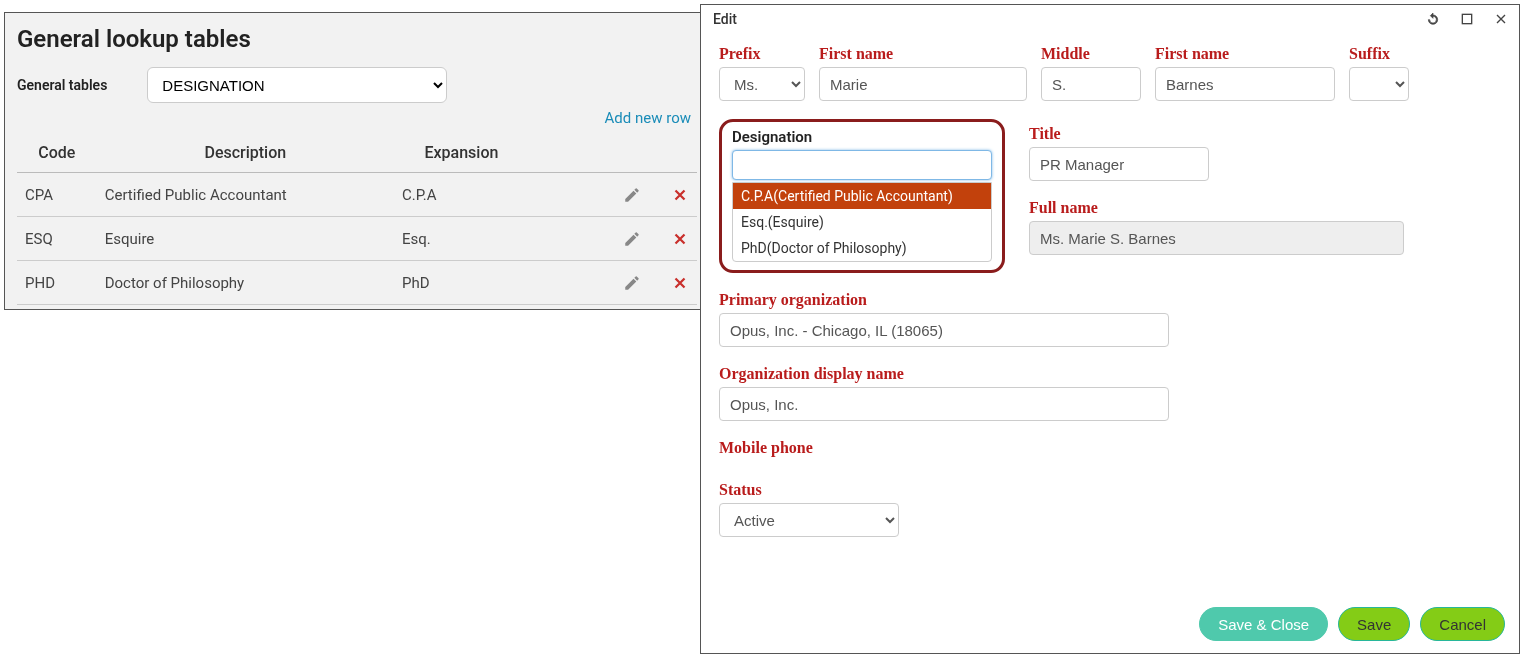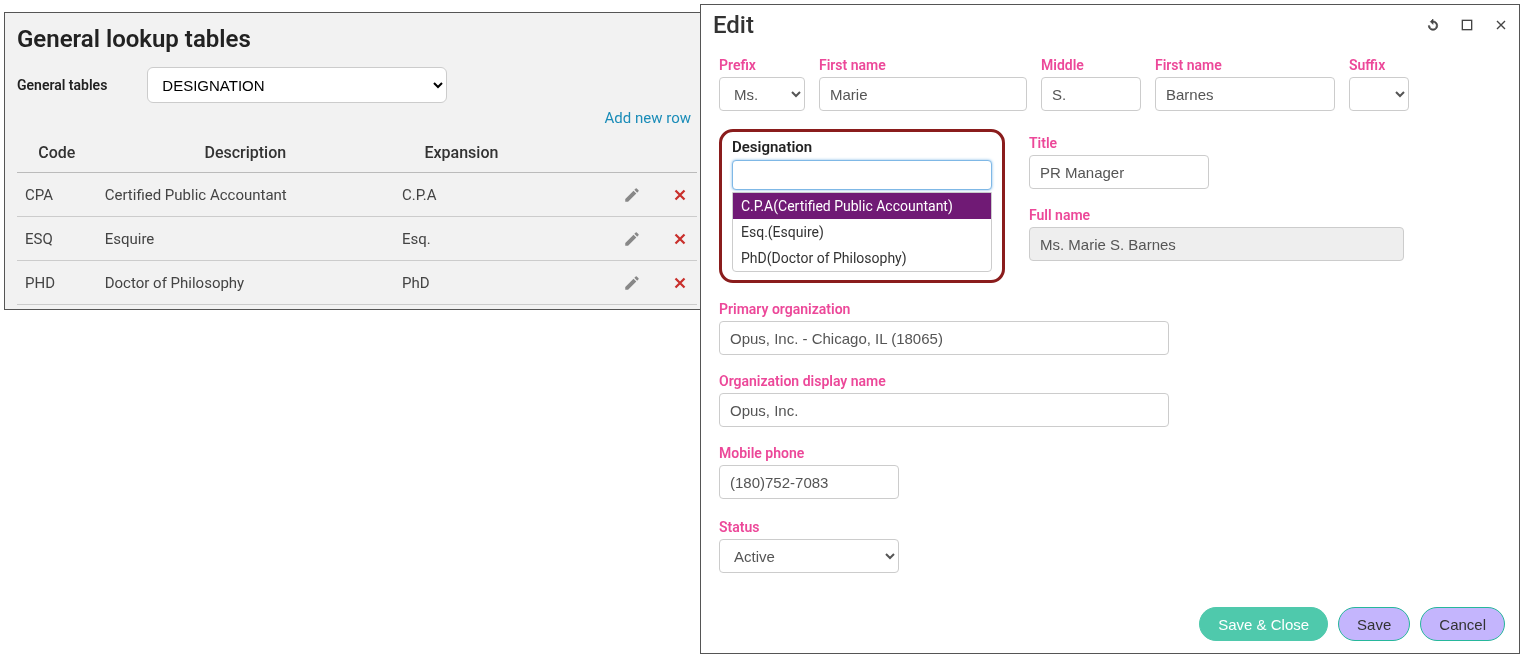--- a/index.html
+++ b/index.html
@@ -84,38 +84,38 @@
     height: 650px;
     border:1px solid #555;
     background:#fff;
   }
   .edit-header {
     display:flex;
     align-items:center;
     justify-content:space-between;
     padding: 6px 10px 6px 12px;
   }
-  .edit-title { font-size:24px; color:#333; font-weight:500; }
+  .edit-title { font-size:14px; color:#333; font-weight:500; }
   .edit-header-icons { display:flex; gap:18px; align-items:center; }
   .hdr-icon { width:16px; height:16px; cursor:pointer; }
   .hdr-icon svg { fill:#444; stroke:#444; }
 
   .edit-body {
     position:relative;
     padding: 12px 18px 4px 18px;
     height: 548px;
     overflow-y: scroll;
   }
   .edit-body::-webkit-scrollbar { width:14px; }
   .edit-body::-webkit-scrollbar-thumb { background:#c9c9c9; border-radius:3px; }
   .edit-body::-webkit-scrollbar-track { background:#f0f0f0; }
 
   .field-row { display:flex; gap:14px; margin-bottom:18px; flex-wrap:wrap;}
   .field { display:flex; flex-direction:column; }
-  .field label { font-size:14px; font-weight:600; color:#ec4899; margin-bottom:4px;}
+  .field label { font-size:16px; font-weight:600; color:#b91c1c; margin-bottom:4px;font-family:Liberation Serif, serif;}
   .field input, .field select {
     height:34px;
     border:1px solid #ccc;
     border-radius:4px;
     padding: 4px 10px;
     font-size:15px;
     color:#555;
     background:#fff;
   }
   .field input[readonly] { background:#eee; }
@@ -147,40 +147,40 @@
     border-radius:0 0 4px 4px;
     background:#fff;
     overflow:hidden;
   }
   .desig-option {
     padding:5px 8px;
     font-size:14px;
     color:#333;
     cursor:pointer;
   }
-  .desig-option.selected { background:#701a75; color:#fff; }
+  .desig-option.selected { background:#c2410c; color:#fff; }
 
   .title-col { margin-top:6px; }
 
   .edit-footer {
     position:absolute;
     bottom:0; left:0; right:0;
     display:flex;
     justify-content:flex-end;
     gap:10px;
     padding: 10px 14px 12px 0;
     background:#fff;
   }
   .btn {
     height:34px;
     padding: 0 18px;
     border-radius:18px;
     font-size:15px;
     cursor:pointer;
-    background:#c4b5fd;
+    background:#84cc16;
     border:1px solid #27b79b;
     color:#333;
   }
   .btn-primary {
     background:#4fc9ac;
     border:1px solid #4fc9ac;
     color:#fff;
   }
 </style>
 </head>
@@ -318,21 +318,20 @@
     </div>
     <div class="field-row">
       <div class="field">
         <label>Organization display name</label>
         <input class="w-org" value="Opus, Inc." style="">
       </div>
     </div>
     <div class="field-row">
       <div class="field">
         <label>Mobile phone</label>
-        <input class="w-phone" value="(180)752-7083" style="">
       </div>
     </div>
     <div class="field-row" style="margin-top:20px;">
       <div class="field">
         <label>Status</label>
         <select class="w-status"><option>Active</option></select>
       </div>
     </div>
   </div>
 

